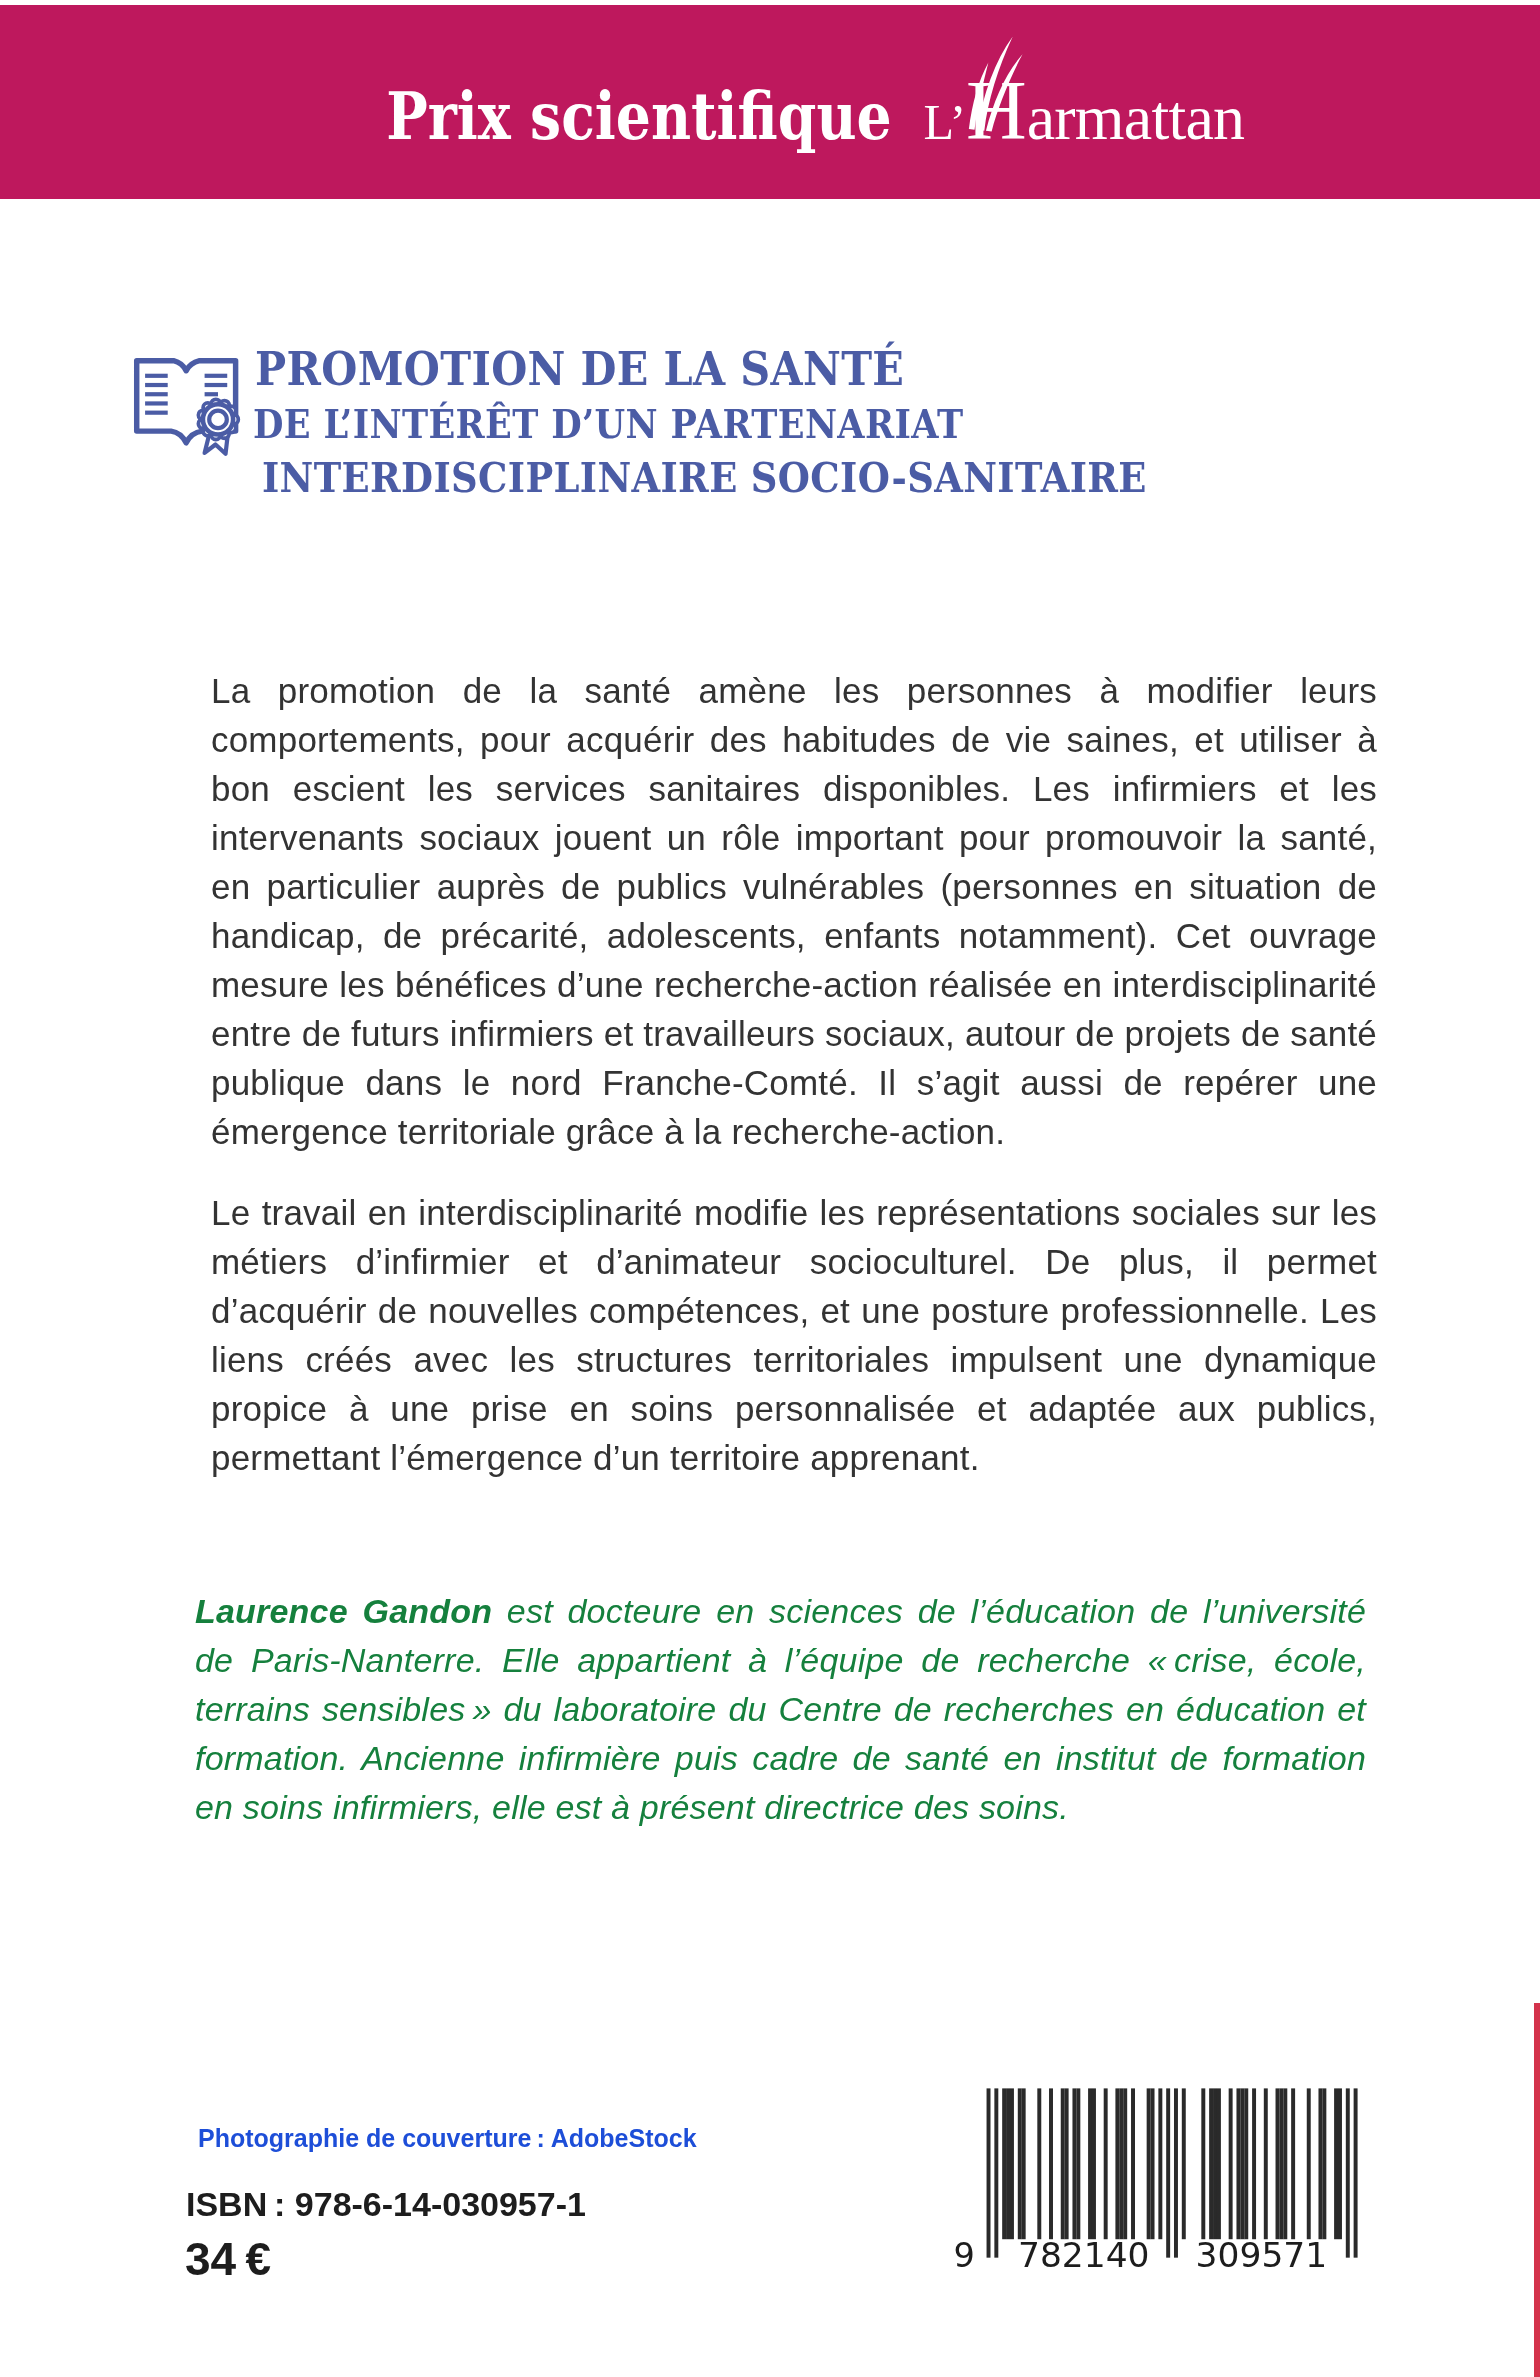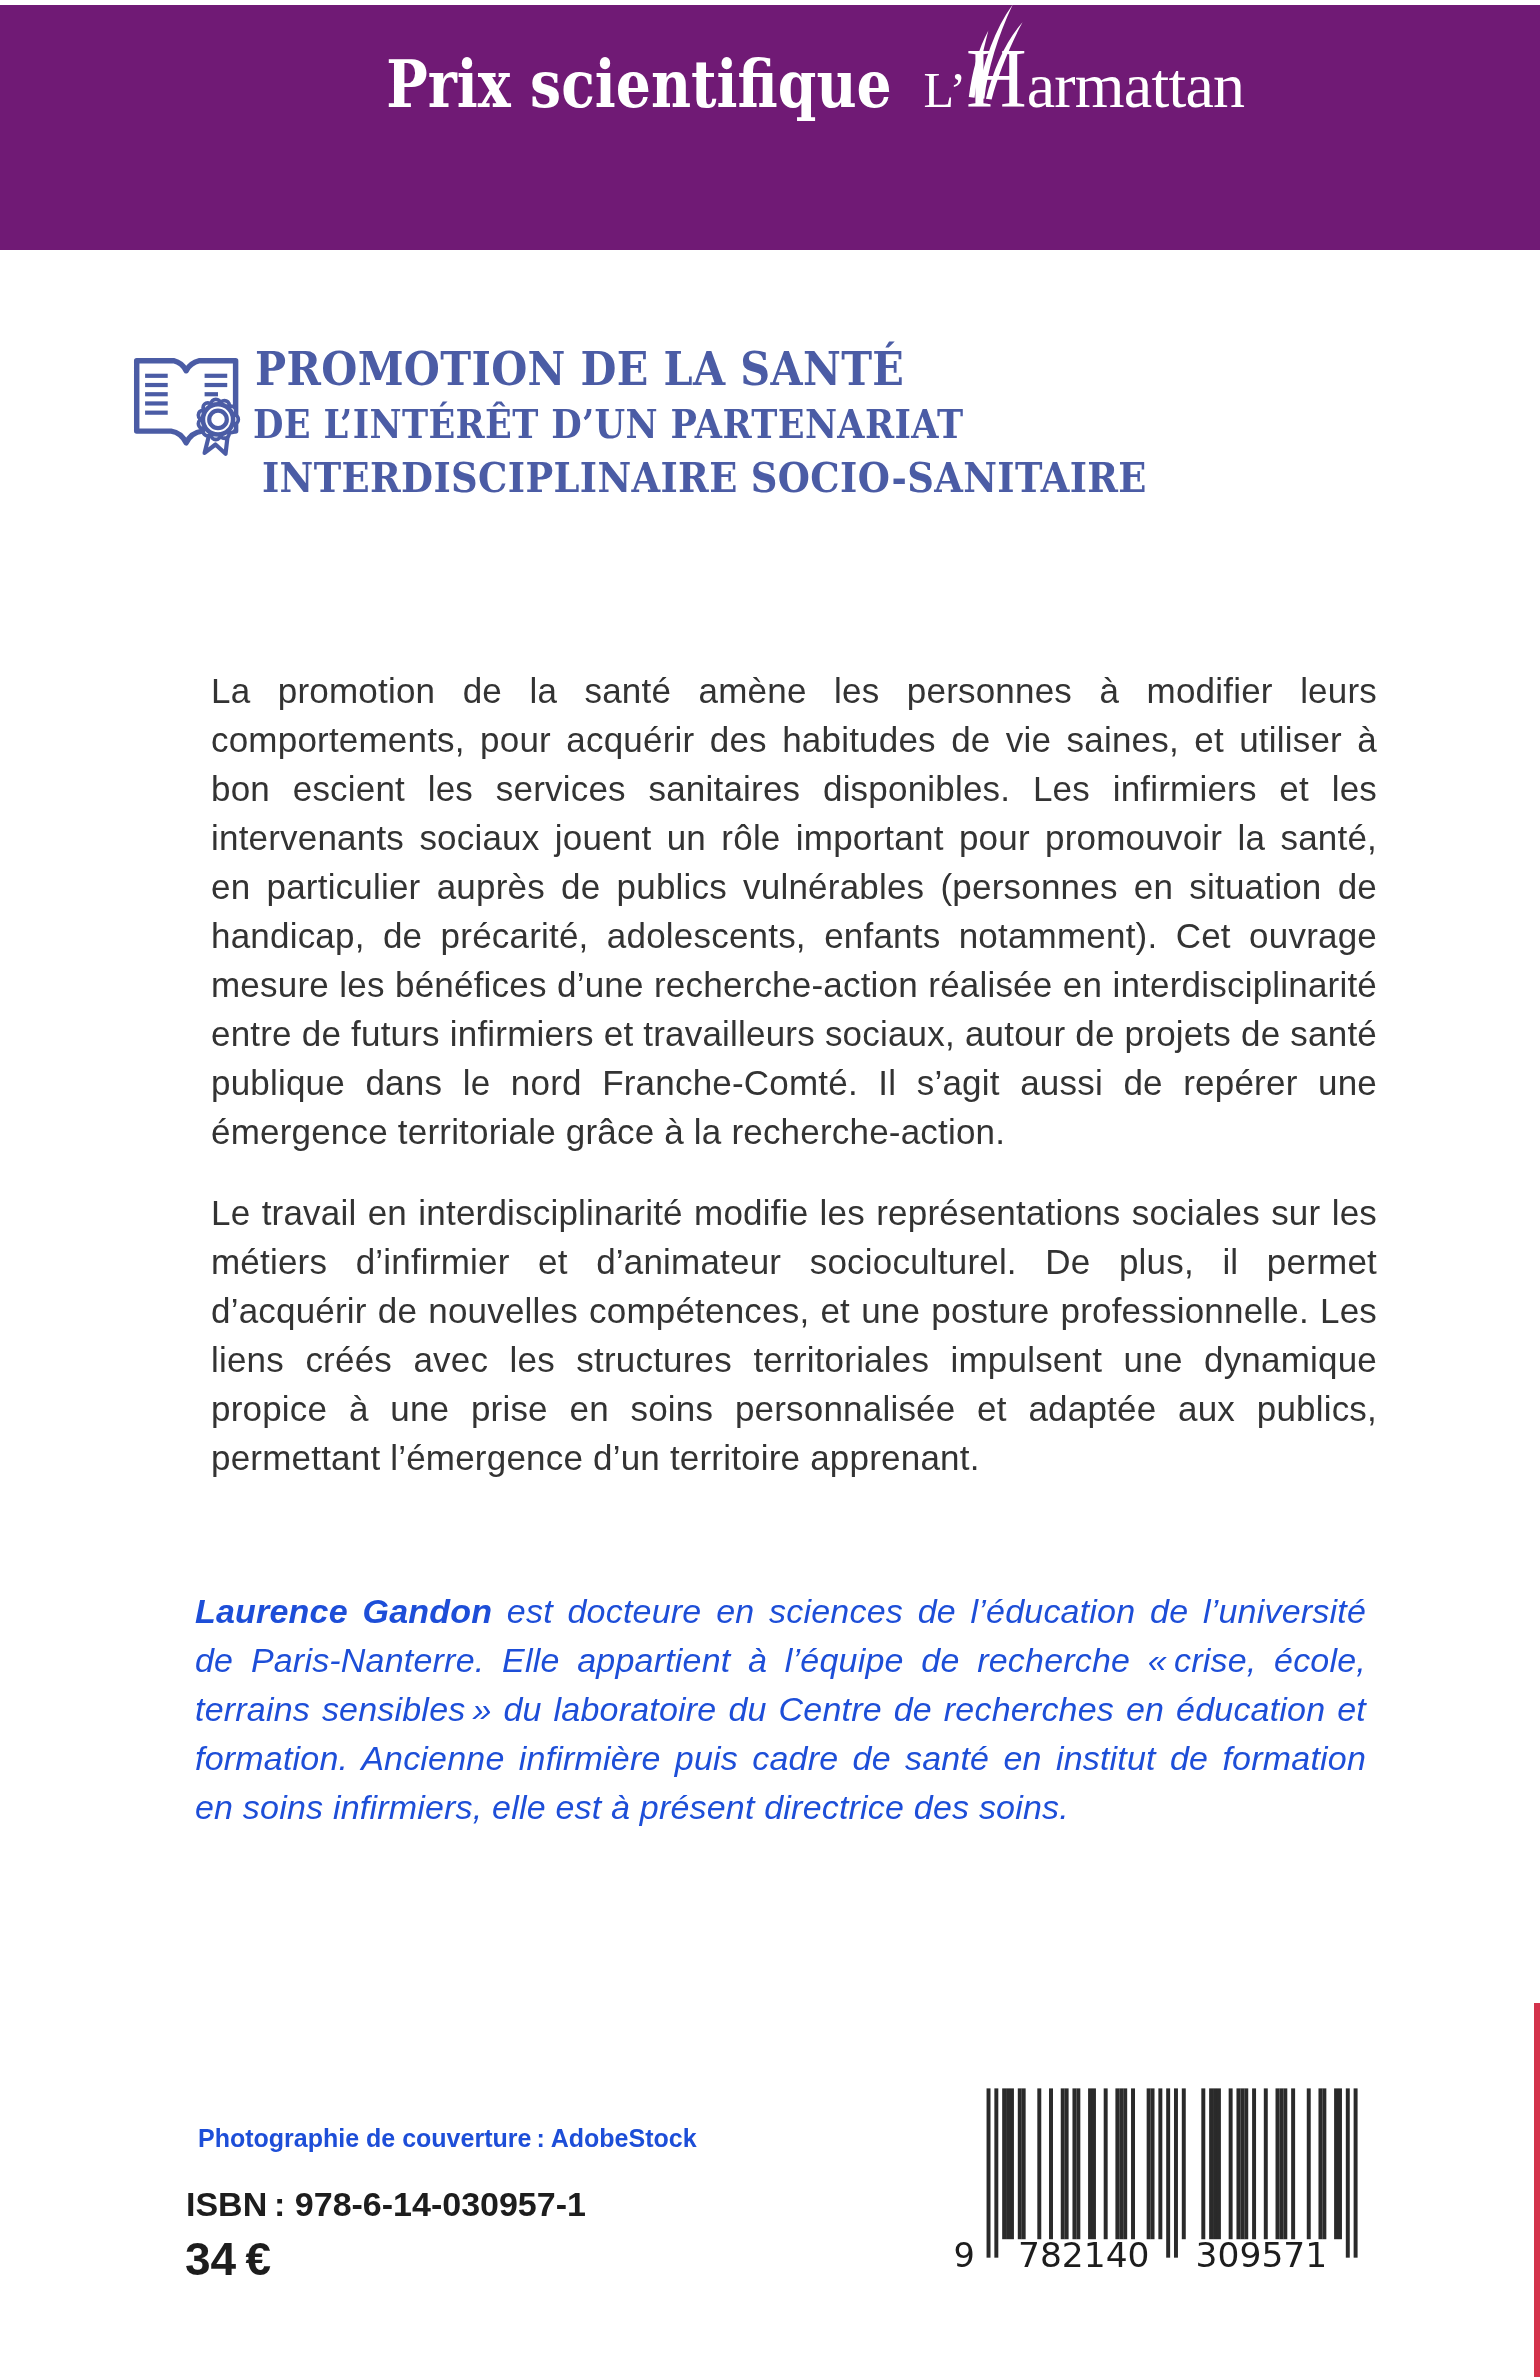--- a/index.html
+++ b/index.html
@@ -1,24 +1,24 @@
 <!DOCTYPE html>
 <html lang="fr" style="font-size:13.4px"><head>
 <meta charset="utf-8">
 <style>
   html,body{margin:0;padding:0;}
   body{width:1541px;height:2377px;background:#ffffff;font-family:"Liberation Sans",sans-serif;}
   .page{position:relative;width:1541px;height:2377px;background:#ffffff;overflow:hidden;}
 
   
   .banner{
-    position:absolute;left:0;top:5px;width:100%;height:245px;
-    background:#701a75;
+    position:absolute;left:0;top:5px;width:100%;height:194px;
+    background:#be185d;
     display:flex;justify-content:center;align-items:baseline;gap:32px;
-    box-sizing:border-box;padding-top:32px;
+    box-sizing:border-box;padding-top:64px;
   }
   .banner-title{
     font-family:"DejaVu Serif",serif;font-weight:700;font-size:65px;color:#ffffff;
     line-height:1;white-space:nowrap;
     display:inline-block;transform:scaleX(.85);transform-origin:right center;
   }
   .publisher-logo{color:#ffffff;font-family:"Liberation Serif",serif;white-space:nowrap;}
   .logo-l{font-size:50px;line-height:1;}
   .logo-h{font-size:84px;line-height:1;position:relative;display:inline-block;}
   .logo-rest{font-size:64px;line-height:1;letter-spacing:-0.8px;}
@@ -40,21 +40,21 @@
     position:absolute;left:195px;width:1166px;margin:16px;
     text-align:justify;font-size:35px;line-height:49px;color:#333333;
     font-family:"Liberation Sans",sans-serif;font-weight:300;letter-spacing:0.2px;
   }
   .p1{top:650px;}
   .p2{top:1172px;}
 
   
   .bio{
     position:absolute;left:195px;top:1587px;width:1171px;margin:0;
-    text-align:justify;font-style:italic;font-size:34px;line-height:49px;color:#1d4ed8;
+    text-align:justify;font-style:italic;font-size:34px;line-height:49px;color:#15803d;
     letter-spacing:0.2px;
   }
   .bio b{font-weight:700;}
 
   
   .credit{position:absolute;left:186px;top:2124px;font-size:25px;font-weight:700;color:#1d4ed8;margin-left:12px;}
   .isbn{position:absolute;left:186px;top:2185px;font-size:34px;font-weight:700;color:#1d1d1d;}
   .price{position:absolute;left:185px;top:2232px;font-size:46px;font-weight:700;color:#1d1d1d;}
 
   

